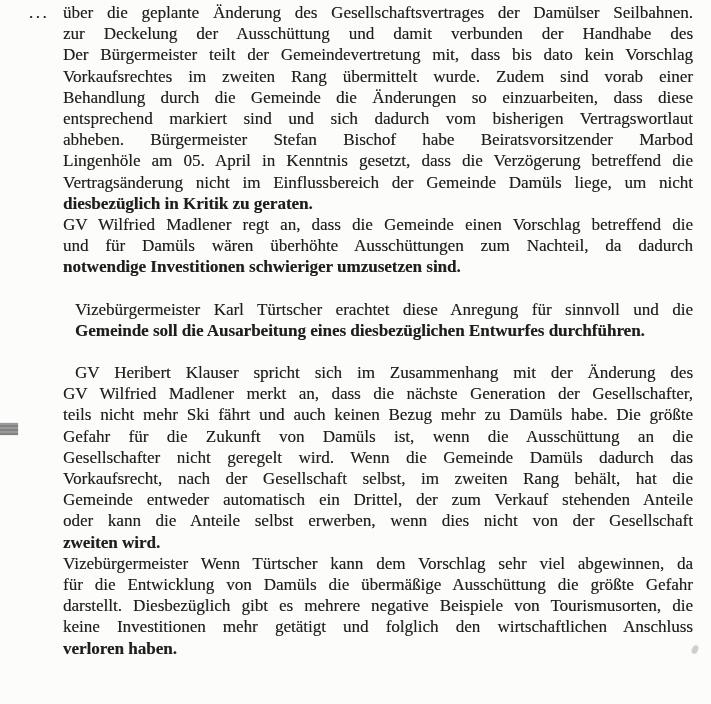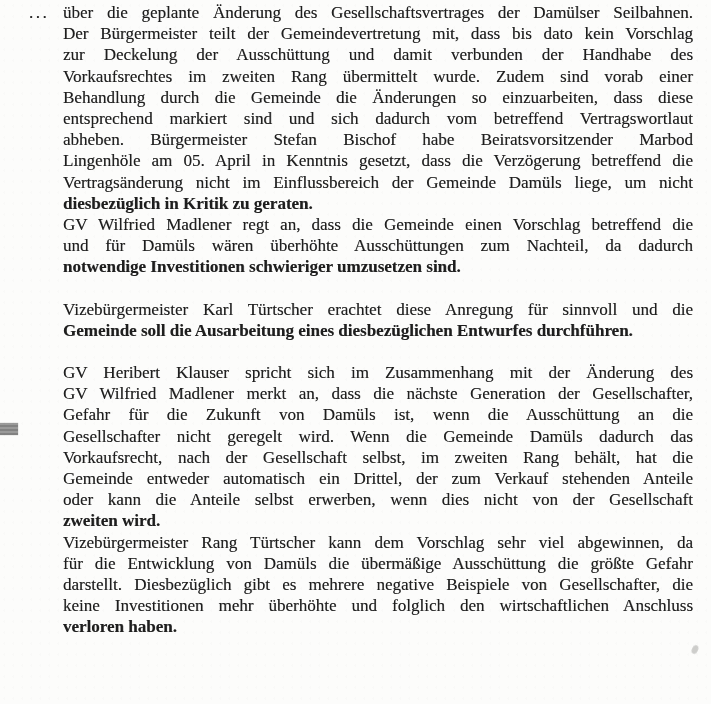--- a/index.html
+++ b/index.html
@@ -25,21 +25,21 @@
     position: absolute;
     left: 63px;
     top: 2px;
     width: 630px;
     font-size: 17px;
     line-height: 21.2px;
     color: #1e1e1e;
     text-shadow: 0.3px 0.3px 0.4px rgba(25,25,25,0.45);
   }
   .para { margin: 0; }
-  .para.gap { margin-top: 21px; }
+  .para.gap { margin-top: 21px; margin-left: 12px; }
   .line {
     text-align: justify;
     text-align-last: justify;
     position: relative;
   }
   .line.lastline { text-align-last: left; font-weight: bold; }
   .leader {
     position: absolute;
     left: -34px;
     top: 0;
@@ -70,52 +70,53 @@
 </style>
 </head>
 <body>
 
 <div class="page" style="background: rgb(252, 252, 251);">
   <div class="margin-mark"></div>
   <div class="edge-speck"></div>
   <div class="text-block" style="color: rgb(30, 30, 30);">
       <div class="para">
         <div class="line"><span class="leader">...</span>über die geplante Änderung des Gesellschaftsvertrages der Damülser Seilbahnen.</div>
+        <div class="line">zur Deckelung der Ausschüttung und damit verbunden der Handhabe des</div>
         <div class="line">Der Bürgermeister teilt der Gemeindevertretung mit, dass bis dato kein Vorschlag</div>
-        <div class="line">zur Deckelung der Ausschüttung und damit verbunden der Handhabe des</div>
         <div class="line">Vorkaufsrechtes im zweiten Rang übermittelt wurde. Zudem sind vorab einer</div>
         <div class="line">Behandlung durch die Gemeinde die Änderungen so einzuarbeiten, dass diese</div>
-        <div class="line">entsprechend markiert sind und sich dadurch vom betreffend Vertragswortlaut</div>
+        <div class="line">entsprechend markiert sind und sich dadurch vom bisherigen Vertragswortlaut</div>
         <div class="line">abheben. Bürgermeister Stefan Bischof habe Beiratsvorsitzender Marbod</div>
         <div class="line">Lingenhöle am 05. April in Kenntnis gesetzt, dass die Verzögerung betreffend die</div>
         <div class="line">Vertragsänderung nicht im Einflussbereich der Gemeinde Damüls liege, um nicht</div>
         <div class="line lastline">diesbezüglich in Kritik zu geraten.</div>
       </div>
       <div class="para">
         <div class="line">GV Wilfried Madlener regt an, dass die Gemeinde einen Vorschlag betreffend die</div>
         <div class="line">und für Damüls wären überhöhte Ausschüttungen zum Nachteil, da dadurch</div>
         <div class="line lastline">notwendige Investitionen schwieriger umzusetzen sind.</div>
       </div>
       <div class="para gap">
         <div class="line">Vizebürgermeister Karl Türtscher erachtet diese Anregung für sinnvoll und die</div>
         <div class="line lastline">Gemeinde soll die Ausarbeitung eines diesbezüglichen Entwurfes durchführen.</div>
       </div>
       <div class="para gap">
         <div class="line">GV Heribert Klauser spricht sich im Zusammenhang mit der Änderung des</div>
       </div>
       <div class="para">
         <div class="line">GV Wilfried Madlener merkt an, dass die nächste Generation der Gesellschafter,</div>
+        <div class="line">teils nicht mehr Ski fährt und auch keinen Bezug mehr zu Damüls habe. Die größte</div>
         <div class="line">Gefahr für die Zukunft von Damüls ist, wenn die Ausschüttung an die</div>
         <div class="line">Gesellschafter nicht geregelt wird. Wenn die Gemeinde Damüls dadurch das</div>
         <div class="line">Vorkaufsrecht, nach der Gesellschaft selbst, im zweiten Rang behält, hat die</div>
         <div class="line">Gemeinde entweder automatisch ein Drittel, der zum Verkauf stehenden Anteile</div>
         <div class="line">oder kann die Anteile selbst erwerben, wenn dies nicht von der Gesellschaft</div>
         <div class="line lastline">zweiten wird.</div>
       </div>
       <div class="para">
-        <div class="line">Vizebürgermeister Rang Türtscher kann dem Vorschlag sehr viel abgewinnen, da</div>
+        <div class="line">Vizebürgermeister Wenn Türtscher kann dem Vorschlag sehr viel abgewinnen, da</div>
         <div class="line">für die Entwicklung von Damüls die übermäßige Ausschüttung die größte Gefahr</div>
-        <div class="line">darstellt. Diesbezüglich gibt es mehrere negative Beispiele von Gesellschafter, die</div>
-        <div class="line">keine Investitionen mehr überhöhte und folglich den wirtschaftlichen Anschluss</div>
+        <div class="line">darstellt. Diesbezüglich gibt es mehrere negative Beispiele von Tourismusorten, die</div>
+        <div class="line">keine Investitionen mehr getätigt und folglich den wirtschaftlichen Anschluss</div>
         <div class="line lastline">verloren haben.</div>
       </div>
     </div>
 </div>
 
 </body></html>

